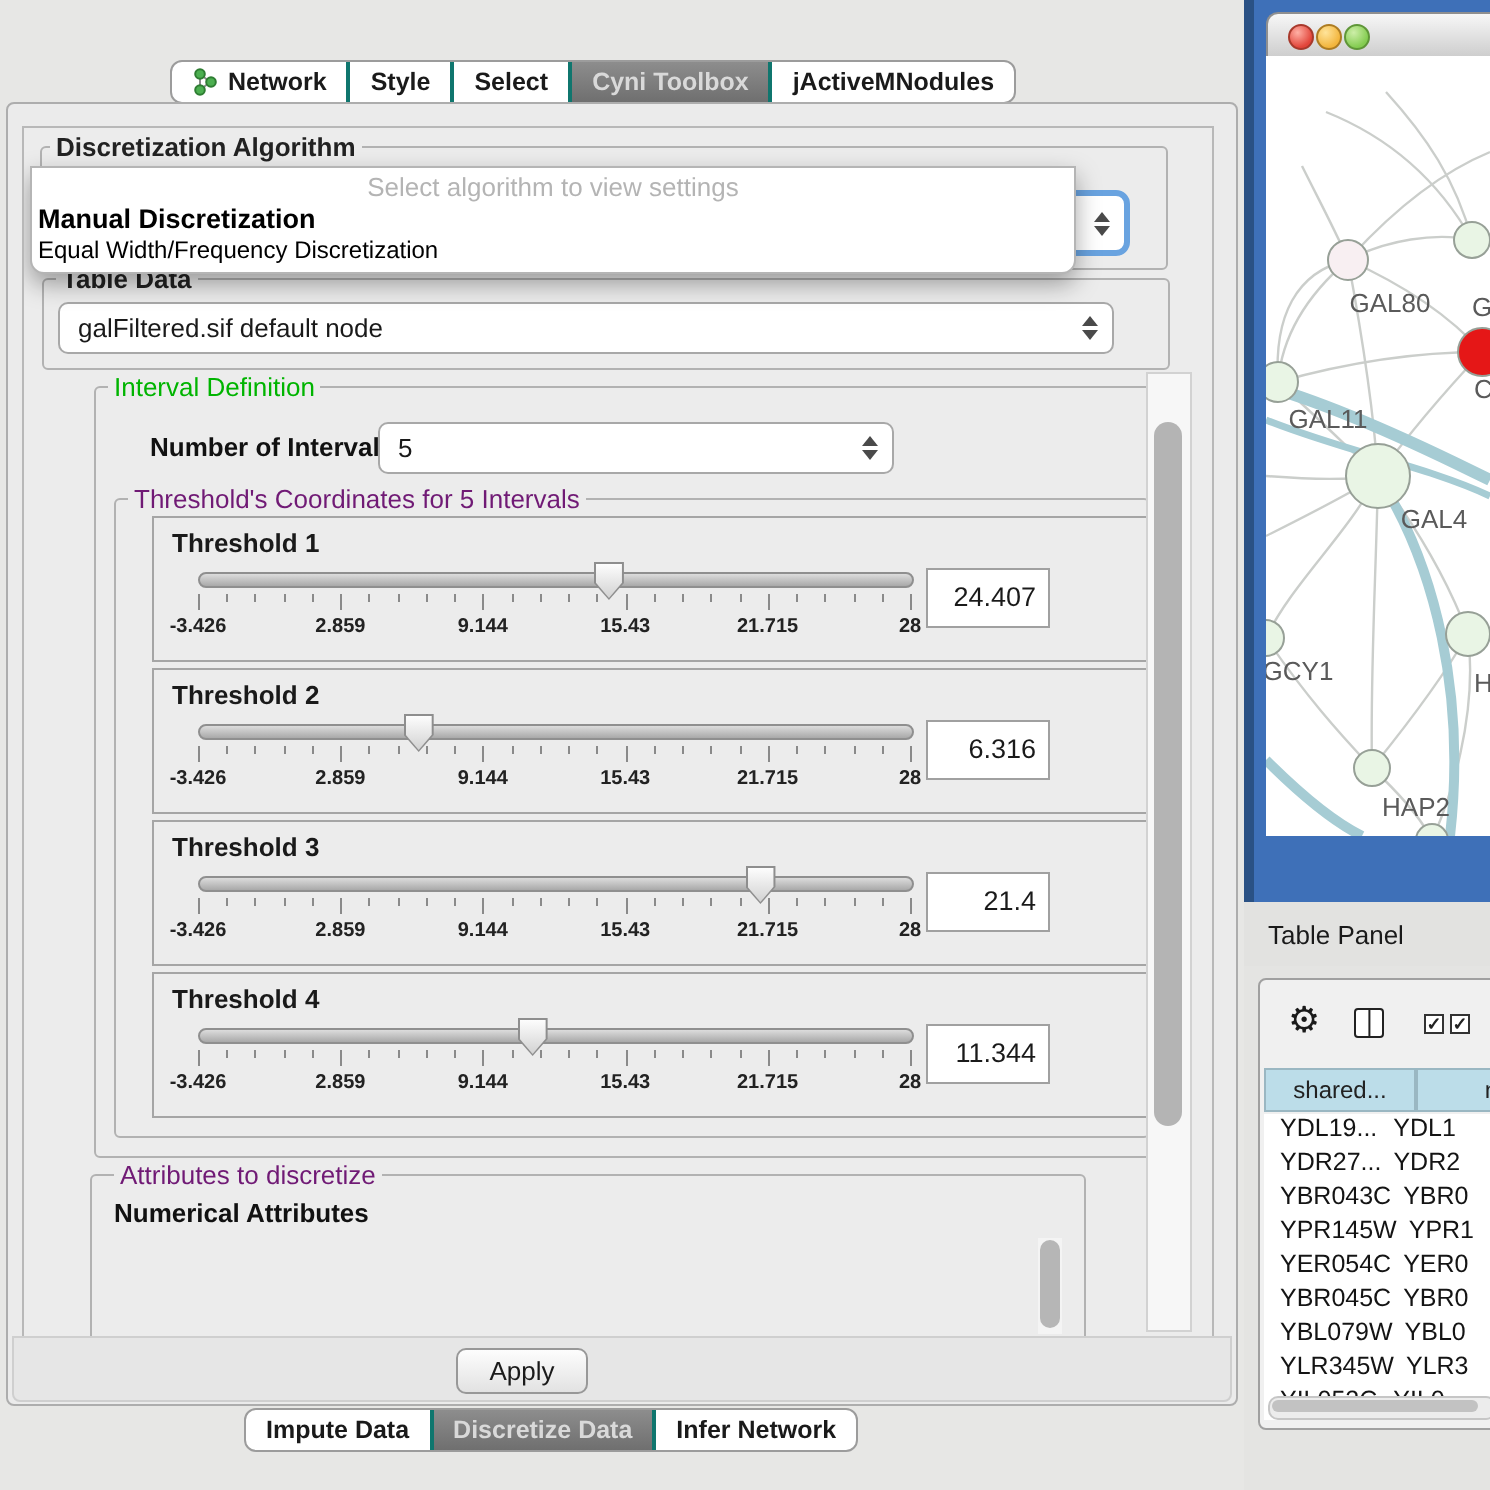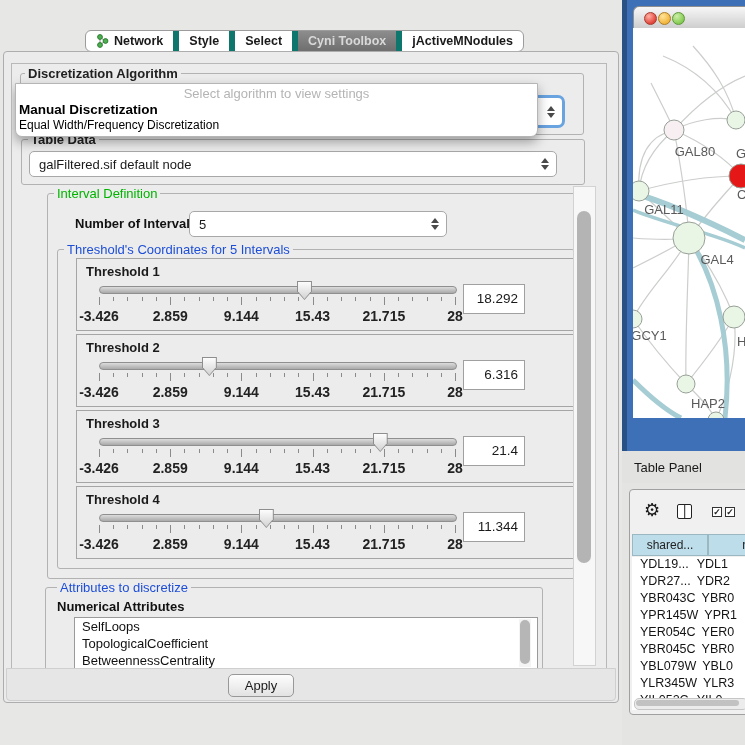--- a/index.html
+++ b/index.html
@@ -7,32 +7,32 @@
           font-family:"Liberation Sans",sans-serif;overflow:hidden;color:#1a1a1a;}
   .abs{position:absolute;}
 
   
   #titlebar{left:0;top:0;width:622px;height:26px;background:#e7e7e5;}
   #titlebar .t{position:absolute;left:8px;top:6px;font-size:13px;color:#111;}
   #float-btn{position:absolute;left:569px;top:8px;width:10px;height:10px;border:1.7px solid #111;border-radius:1px;background:transparent;}
   #close-btn{position:absolute;left:586px;top:4px;font-size:14px;font-weight:bold;color:#111;}
 
   .tabstrip{display:inline-flex;background:#fff;border:1px solid #9c9c9c;border-radius:6px;overflow:hidden;height:20px;}
-  .tabstrip .seg{display:flex;align-items:center;padding:0 10px;font-size:12.5px;font-weight:bold;color:#1a1a1a;border-left:6px solid #0f766e;white-space:nowrap;}
+  .tabstrip .seg{display:flex;align-items:center;padding:0 10px;font-size:12.5px;font-weight:bold;color:#1a1a1a;border-left:2px solid #0f766e;white-space:nowrap;}
   .tabstrip .seg:first-child{border-left:none;}
   .tabstrip .seg.sel{background:linear-gradient(#8d8d8d,#6f6f6f);color:#d9d9d9;}
   #top-tabs{left:85px;top:30px;}
   #bottom-tabs{left:122px;top:704px;}
 
   #main-panel{left:3px;top:51px;width:614px;height:650px;border:1px solid #adadad;border-radius:4px;background:#ebebeb;}
   #scrollpane{left:11px;top:63px;width:594px;height:604px;border:1px solid #b8b8b8;background:#ececec;overflow:hidden;}
 
   .groupbox{position:absolute;border:1px solid #b2b2b2;border-radius:3px;}
   .grouptitle{position:absolute;font-size:13px;background:#ececec;padding:0 3px;white-space:nowrap;}
-  .blue{color:#1d4ed8;} .green{color:#00b400;} .dark{color:#222;font-weight:bold;}
+  .blue{color:#701a75;} .green{color:#00b400;} .dark{color:#222;font-weight:bold;}
 
   
   #algo-popup{left:14px;top:82px;width:521px;height:52px;background:#fff;border:1px solid #b5b5b5;
               border-radius:0 0 7px 7px;box-shadow:0 5px 12px rgba(0,0,0,.35);z-index:50;}
   #algo-popup .hint{position:absolute;left:0;right:0;top:2px;text-align:center;font-size:13px;color:#b4b4b4;}
   #algo-popup .opt1{position:absolute;left:3px;top:18px;font-size:13.5px;font-weight:bold;color:#000;}
   #algo-popup .opt2{position:absolute;left:3px;top:34px;font-size:12px;color:#000;}
 
   #algo-combo-btn{left:528px;top:94px;width:30px;height:27px;background:#fff;border:3px solid #69a3e0;border-radius:7px;z-index:10;}
 
@@ -48,21 +48,21 @@
   .thr-panel{position:absolute;left:64px;width:500px;height:71px;border:1px solid #a5a5a5;background:#ececec;}
   .thr-panel .tl{position:absolute;left:9px;top:5px;font-size:13px;font-weight:bold;}
   .track{position:absolute;left:22px;top:27px;width:356px;height:6px;border:1px solid #8f8f8f;border-radius:4px;
          background:linear-gradient(#dcdcdc,#a9a9a9);}
   .handle{position:absolute;top:22px;width:15px;height:19px;clip-path:polygon(0 0,100% 0,100% 55%,50% 100%,0 55%);background:#8e8e8e;}
   .handle::before{content:"";position:absolute;inset:1px;clip-path:polygon(0 0,100% 0,100% 55%,50% 100%,0 55%);
                   background:linear-gradient(#fdfdfd,#d2d2d2);}
   .ticks{position:absolute;left:22px;top:38px;width:356px;height:9px;}
   .tick{position:absolute;width:1px;background:#8a8a8a;top:0;}
   .ticklabels{position:absolute;left:22px;top:49px;width:356px;height:12px;}
-  .ticklabel{position:absolute;transform:translateX(-50%);font-size:14px;font-weight:bold;color:#222;white-space:nowrap;text-align:right;}
+  .ticklabel{position:absolute;transform:translateX(-50%);font-size:10px;font-weight:bold;color:#222;white-space:nowrap;text-align:right;}
   .valfield{position:absolute;left:386px;top:25px;width:54px;height:28px;background:#fff;border:1px solid #a0a0a0;
             font-size:13.5px;text-align:right;line-height:28px;padding-right:6px;}
 
   
   #attr-list{position:absolute;left:62px;top:616px;width:462px;height:52px;background:#fff;border:1px solid #9a9a9a;overflow:hidden;}
   #attr-list .item{font-size:13px;padding:1px 0 1px 7px;color:#111;white-space:nowrap;}
   #attr-sb{position:absolute;left:507px;top:618px;width:12px;height:48px;background:#f4f4f4;}
   #attr-sb .thumb{position:absolute;left:1px;top:1px;width:10px;height:44px;background:#b6b6b6;border-radius:5px;}
 
   
@@ -184,21 +184,21 @@
             <span class="tick" style="left:100%;height:8px"></span>
           </div>
           <div class="ticklabels">
             <span class="ticklabel" style="left:0%">-3.426</span>
             <span class="ticklabel" style="left:20%">2.859</span>
             <span class="ticklabel" style="left:40%">9.144</span>
             <span class="ticklabel" style="left:60%">15.43</span>
             <span class="ticklabel" style="left:80%">21.715</span>
             <span class="ticklabel" style="left:100%">28</span>
           </div>
-          <div class="valfield">18.292</div>
+          <div class="valfield">24.407</div>
         </div>
         <div class="thr-panel" style="top: 270px;">
           <div class="tl">Threshold 2</div>
           <div class="track"></div>
           <div class="handle" style="left:124.85932030802519px"></div>
           <div class="ticks">
             <span class="tick" style="left:0%;height:8px"></span>
             <span class="tick" style="left:4%;height:4px"></span>
             <span class="tick" style="left:8%;height:4px"></span>
             <span class="tick" style="left:12%;height:4px"></span>
@@ -317,25 +317,20 @@
             <span class="ticklabel" style="left:80%">21.715</span>
             <span class="ticklabel" style="left:100%">28</span>
           </div>
           <div class="valfield">11.344</div>
         </div>
       </div>
 
     <div class="groupbox" style="left:33px;top:523px;width:496px;height:90px;"></div>
     <div class="grouptitle blue" style="left:45px;top:516px;">Attributes to discretize</div>
     <div class="boldlbl" style="left:45px;top:535px;">Numerical Attributes</div>
-    <div id="attr-list" style="top:553px;">
-        <div class="item">SelfLoops</div>
-        <div class="item">TopologicalCoefficient</div>
-        <div class="item">BetweennessCentrality</div>
-      </div>
     <div id="attr-sb" style="top:555px;">
         <div class="thumb"></div>
       </div>
   <div class="abs" id="algo-combo-btn" style="left:517px;top:31px;">
         <span class="stepper">
           <i class="arr-up"></i>
           <i class="arr-dn"></i>
         </span>
       </div>
       <div class="abs" id="algo-popup" style="left:3px;top:19px;">
@@ -346,20 +341,25 @@
     </div>
 
   <div class="abs" id="v-sb">
     <div class="thumb"></div>
   </div>
 
   <div class="abs" id="apply-strip">
     <div id="apply-btn">Apply</div>
   </div>
 
+  <div class="abs tabstrip" id="bottom-tabs">
+      <div class="seg">Impute Data</div>
+      <div class="seg sel">Discretize Data</div>
+      <div class="seg">Infer Network</div>
+    </div>
 
   <div class="abs" id="net-frame"></div>
   <div class="abs" id="net-titlebar">
     <span class="light" id="tl-red" style="left: 10px; background: radial-gradient(circle at 35% 30%, rgb(255, 176, 165), rgb(226, 69, 58) 70%); border: 1px solid rgb(168, 57, 44);"></span>
     <span class="light" id="tl-yel" style="left: 24px; background: radial-gradient(circle at 35% 30%, rgb(255, 228, 154), rgb(242, 181, 61) 70%); border: 1px solid rgb(173, 124, 34);"></span>
     <span class="light" id="tl-grn" style="left: 38px; background: radial-gradient(circle at 35% 30%, rgb(205, 238, 168), rgb(132, 204, 81) 70%); border: 1px solid rgb(95, 150, 56);"></span>
   </div>
   <div class="abs" id="net-canvas">
     <svg id="net-svg" width="112" height="390">
         <path d="M41,102 C20,120 8,140 6,163" fill="none" stroke="#cbcecb" stroke-width="1.2"></path>

